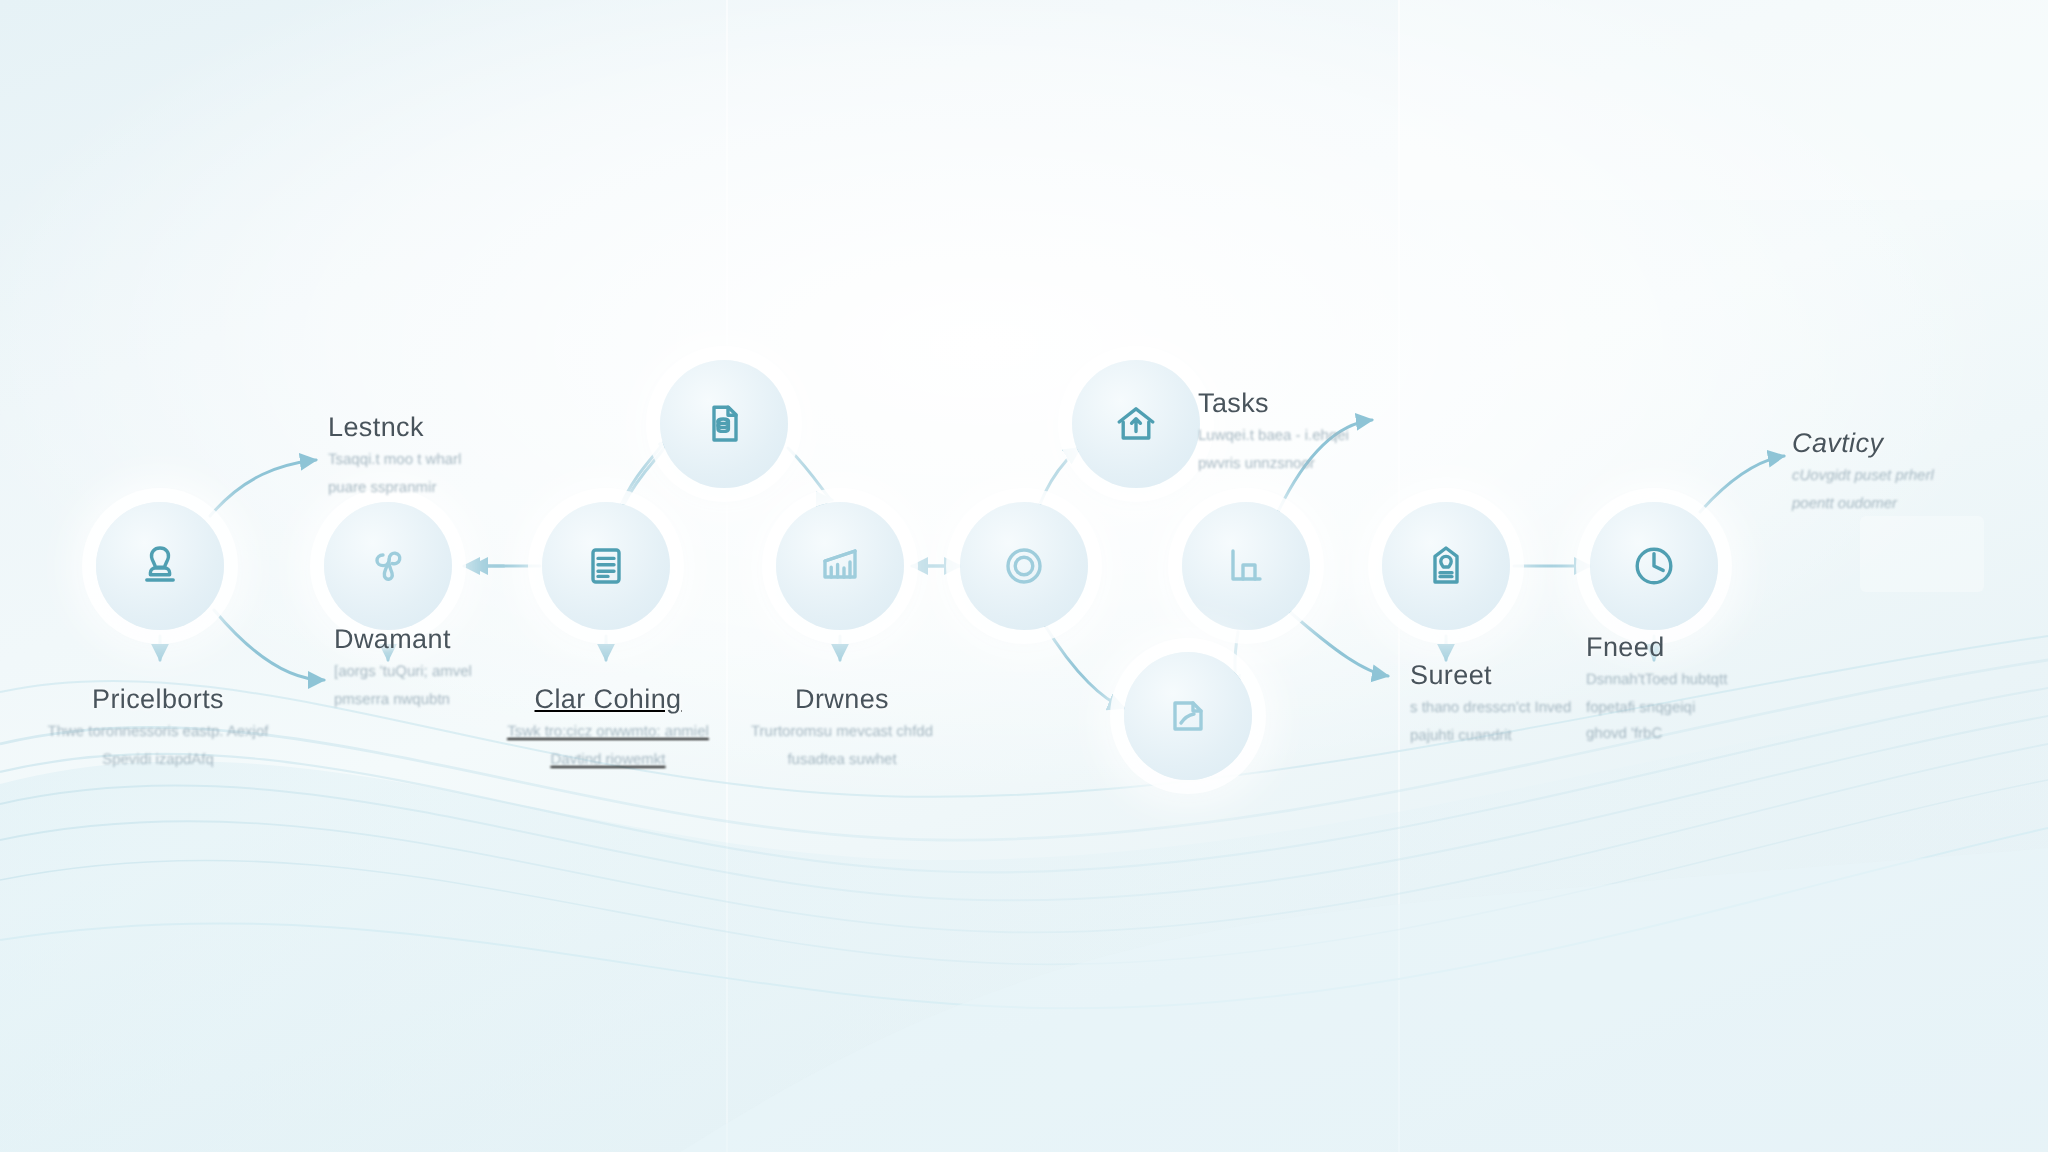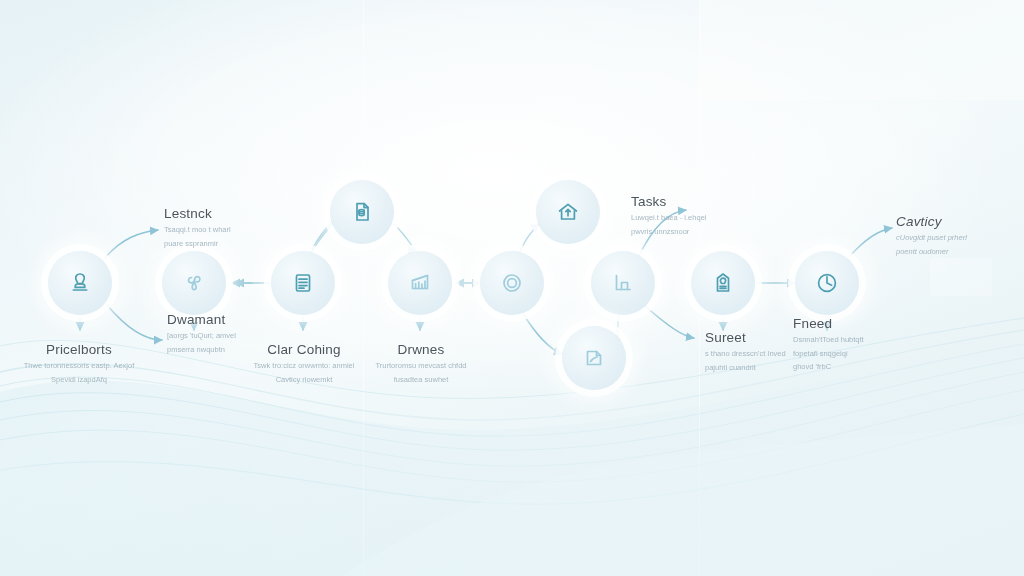--- a/index.html
+++ b/index.html
@@ -255,33 +255,33 @@
     <div class="sub">Tsaqqi.t moo t wharl</div>
     <div class="sub">puare sspranmir</div>
   </div>
 
   <div class="label" style="left:167px;top:312px;">
     <div class="ttl">Dwamant</div>
     <div class="sub">[aorgs 'tuQuri; amvel</div>
     <div class="sub">pmserra nwqubtn</div>
   </div>
 
-  <div class="label c" style="left:228px;top:330px;width:152px;">
+  <div class="label c" style="left:228px;top:330px;width:152px;text-decoration:underline;">
     <div class="ttl">Clar Cohing</div>
     <div class="sub">Tswk tro:cicz orwwmto: anmiel</div>
-    <div class="sub">Cavticy riowemkt</div>
+    <div class="sub">Davtind riowemkt</div>
   </div>
 
   <div class="label c" style="left:347px;top:330px;width:148px;">
     <div class="ttl">Drwnes</div>
     <div class="sub">Trurtoromsu mevcast chfdd</div>
     <div class="sub">fusadtea suwhet</div>
   </div>
 
-  <div class="label" style="left:599px;top:194px;margin-left:32px;">
+  <div class="label" style="left:599px;top:194px;">
     <div class="ttl">Tasks</div>
     <div class="sub">Luwqei.t baea - i.ehqei</div>
     <div class="sub">pwvris unnzsnoor</div>
   </div>
 
 
   <div class="label" style="left:705px;top:330px;">
     <div class="ttl">Sureet</div>
     <div class="sub">s thano dresscn'ct Inved</div>
     <div class="sub">pajuhti cuandrit</div>

